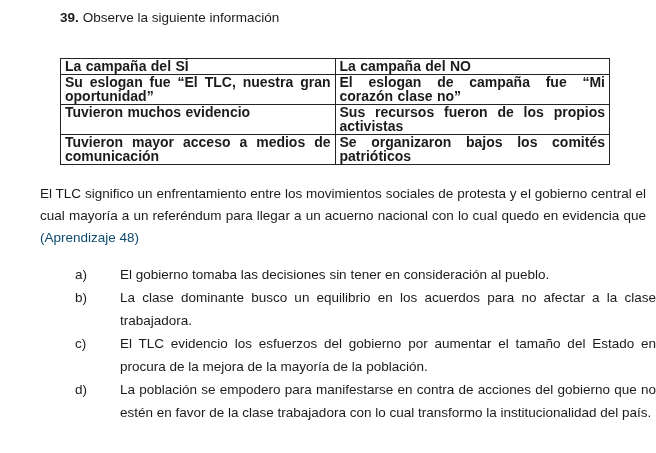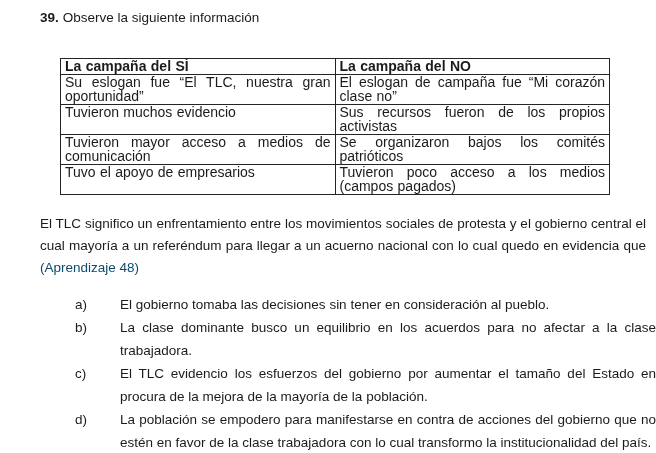--- a/index.html
+++ b/index.html
@@ -14,21 +14,21 @@
     font-family: "Liberation Sans", "DejaVu Sans", sans-serif;
     color: #1b1b1b;
     -webkit-font-smoothing: antialiased;
   }
   .page {
     position: relative;
     width: 656px;
     height: 453px;
   }
   .title {
-    margin: 9px 0 0 40px;
+    margin: 9px 0 0 60px;
     font-size: 13.5px;
     line-height: 17px;
   }
   .qnum {
     font-weight: bold;
     margin-right: 4px;
   }
   table.cmp {
     border-collapse: collapse;
     table-layout: fixed;
@@ -43,20 +43,21 @@
     padding: 0 4px 1px 4px;
     vertical-align: top;
     word-spacing: 0.5px;
   }
   .cmp th {
     text-align: left;
     font-weight: bold;
   }
   .cmp td {
     text-align: justify;
+    font-weight: bold;
   }
   .para {
     margin: 18px 0 0 40px;
     width: 606px;
     font-size: 13.5px;
     line-height: 22px;
     text-align: justify;
   }
   .tag {
     color: #0c4a6e;
@@ -103,24 +104,20 @@
         <td>El eslogan de campaña fue “Mi corazón clase no”</td>
       </tr>
       <tr>
         <td>Tuvieron muchos evidencio</td>
         <td>Sus recursos fueron de los propios activistas</td>
       </tr>
       <tr>
         <td>Tuvieron mayor acceso a medios de comunicación</td>
         <td>Se organizaron bajos los comités patrióticos</td>
       </tr>
-      <tr>
-        <td>Tuvo el apoyo de empresarios</td>
-        <td>Tuvieron poco acceso a los medios (campos pagados)</td>
-      </tr>
     </tbody>
   </table>
 
   <p class="para"><span>El TLC significo un enfrentamiento entre los movimientos sociales de protesta y el gobierno central el cual mayoría a un referéndum para llegar a un acuerno nacional con lo cual quedo en evidencia que </span><span class="tag">(Aprendizaje 48)</span></p>
 
   <div class="options">
     <div class="option">
       <span class="letter">a)</span>
       <div class="otext">El gobierno tomaba las decisiones sin tener en consideración al pueblo.</div>
     </div>

